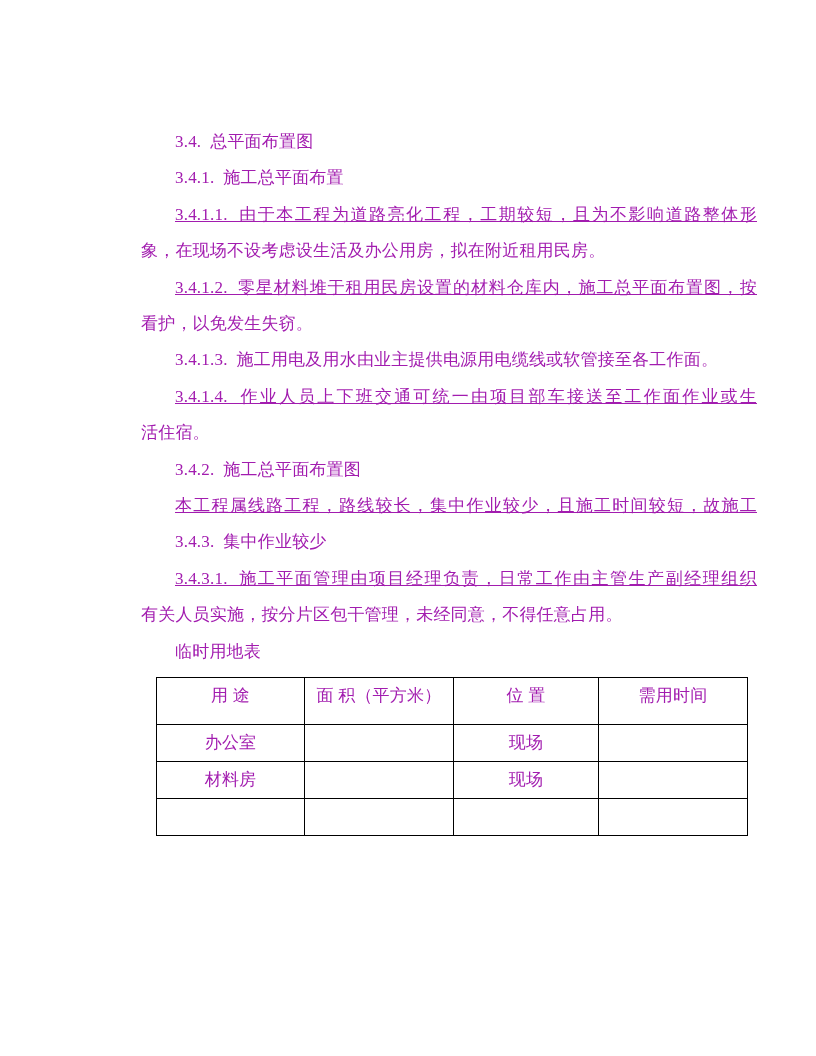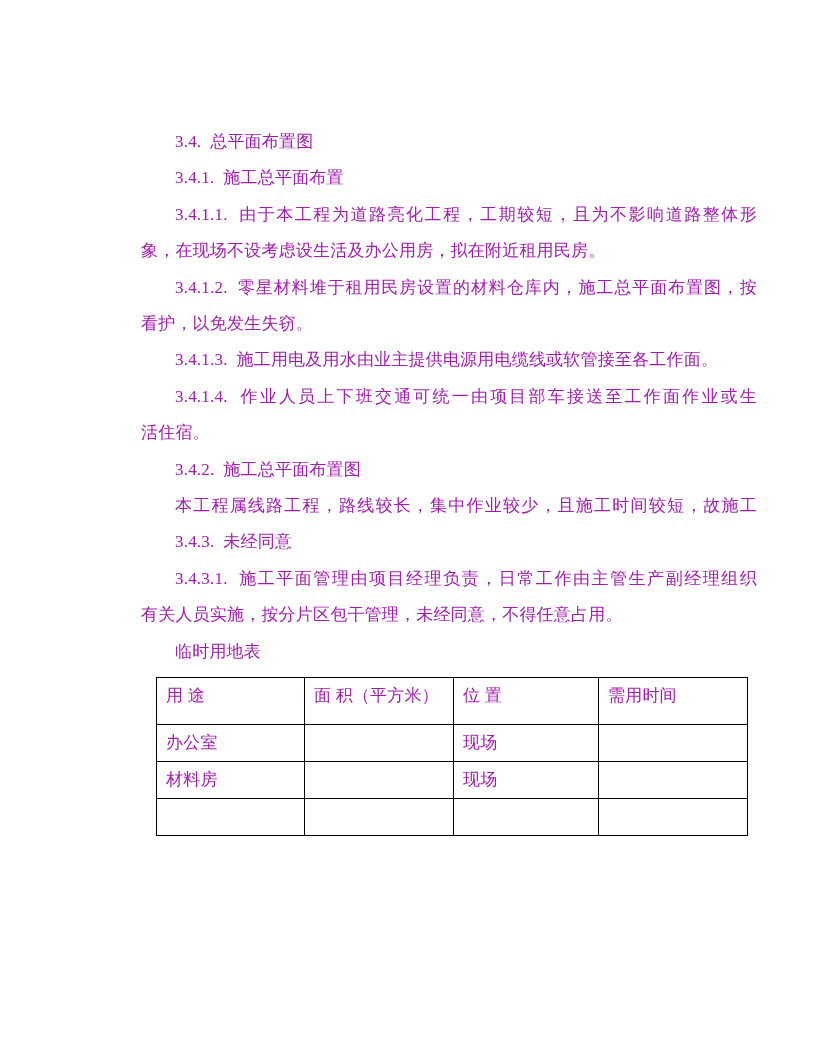--- a/index.html
+++ b/index.html
@@ -29,34 +29,35 @@
     white-space: pre;
     letter-spacing: 0.2px;
   }
   .ind {
     padding-left: 34px;
   }
   .fill {
     text-align: justify;
     text-align-last: justify;
     text-justify: inter-character;
+    text-decoration: underline;
   }
   table.land-use {
     border-collapse: collapse;
     table-layout: fixed;
     width: 591px;
     margin-left: 15px;
     margin-top: 7px;
   }
   table.land-use th,
   table.land-use td {
     border: 1.5px solid #000000;
     font-size: 17px;
     font-weight: normal;
-    text-align: left;
+    text-align: center;
     vertical-align: top;
     padding: 6px 9px;
     white-space: pre;
     letter-spacing: 0.2px;
     overflow: hidden;
   }
   tr.hdr  { height: 47px; }
   tr.row  { height: 37px; }
 </style>
 </head>
@@ -69,21 +70,21 @@
     <div class="line ind">3.4.1.  施工总平面布置</div>
     <div class="line ind fill">3.4.1.1.  由于本工程为道路亮化工程，工期较短，且为不影响道路整体形</div>
     <div class="line">象，在现场不设考虑设生活及办公用房，拟在附近租用民房。</div>
     <div class="line ind fill">3.4.1.2.  零星材料堆于租用民房设置的材料仓库内，施工总平面布置图，按</div>
     <div class="line">看护，以免发生失窃。</div>
     <div class="line ind">3.4.1.3.  施工用电及用水由业主提供电源用电缆线或软管接至各工作面。</div>
     <div class="line ind fill">3.4.1.4.  作业人员上下班交通可统一由项目部车接送至工作面作业或生</div>
     <div class="line">活住宿。</div>
     <div class="line ind">3.4.2.  施工总平面布置图</div>
     <div class="line ind fill">本工程属线路工程，路线较长，集中作业较少，且施工时间较短，故施工</div>
-    <div class="line ind">3.4.3.  未经同意</div>
+    <div class="line ind">3.4.3.  集中作业较少</div>
     <div class="line ind fill">3.4.3.1.  施工平面管理由项目经理负责，日常工作由主管生产副经理组织</div>
     <div class="line">有关人员实施，按分片区包干管理，未经同意，不得任意占用。</div>
     <div class="line ind">临时用地表</div>
 
     <table class="land-use">
       <colgroup>
         <col style="width:148px">
         <col style="width:149px">
         <col style="width:145px">
         <col style="width:149px">

